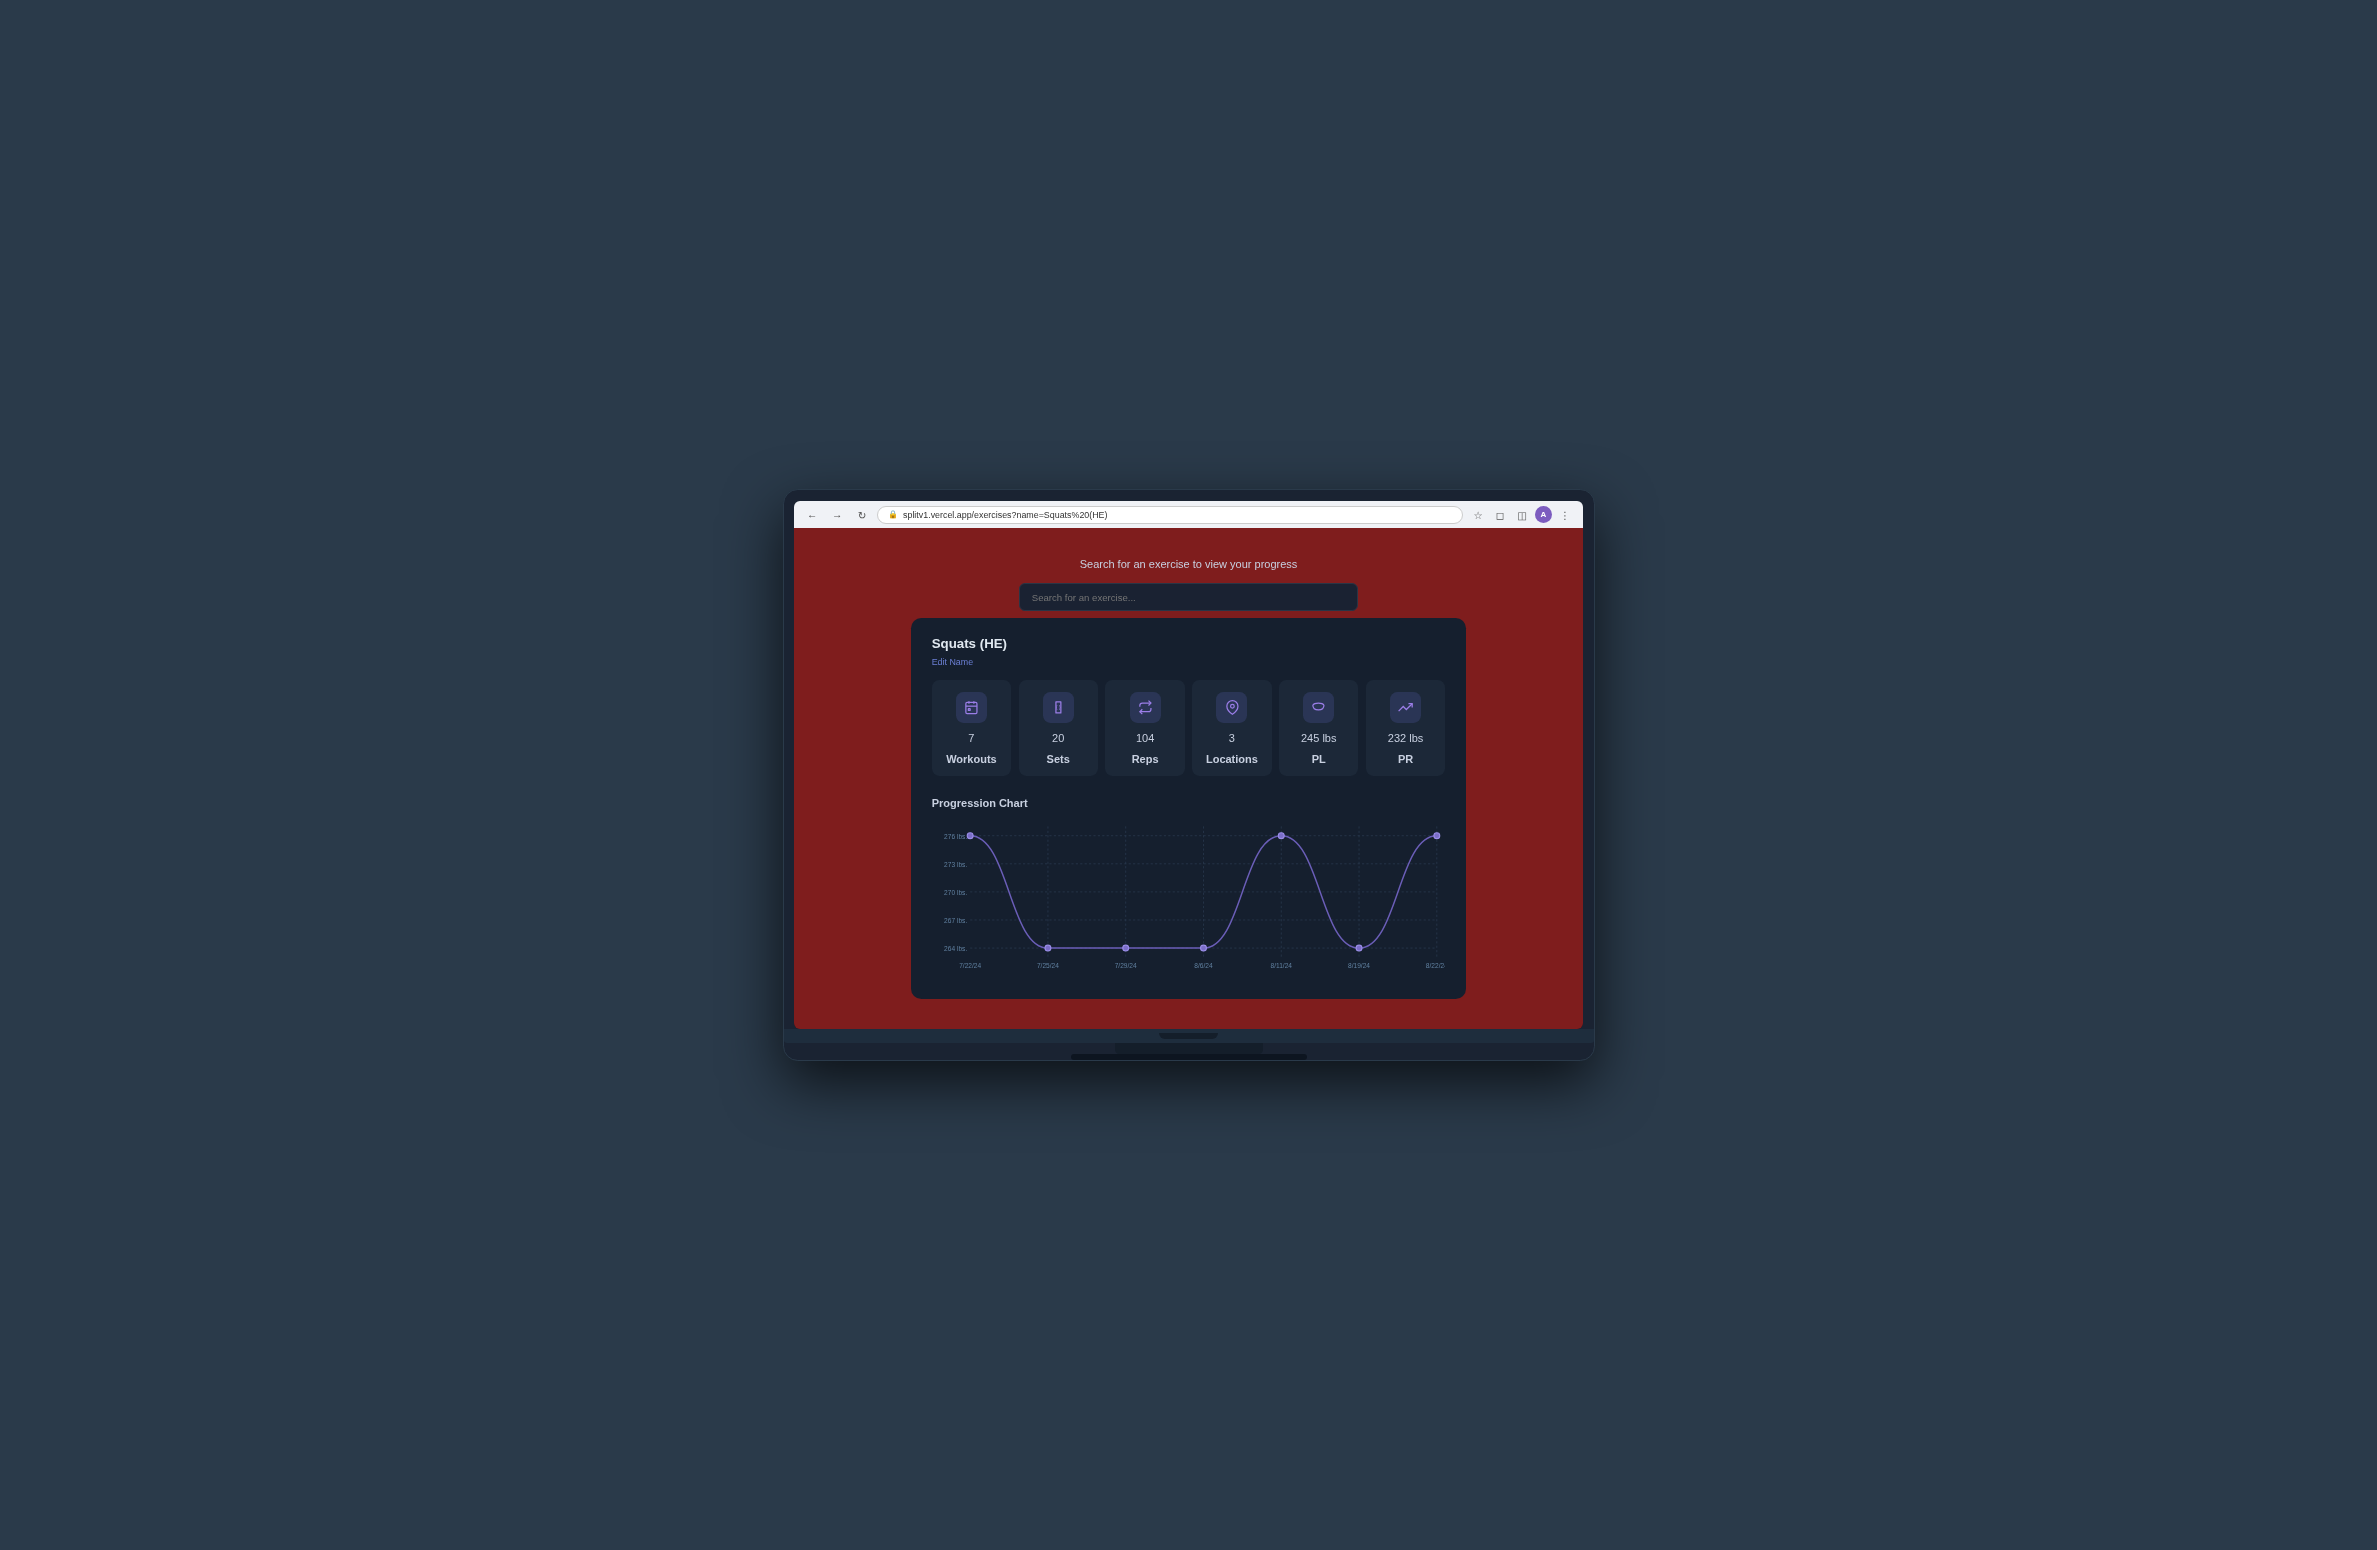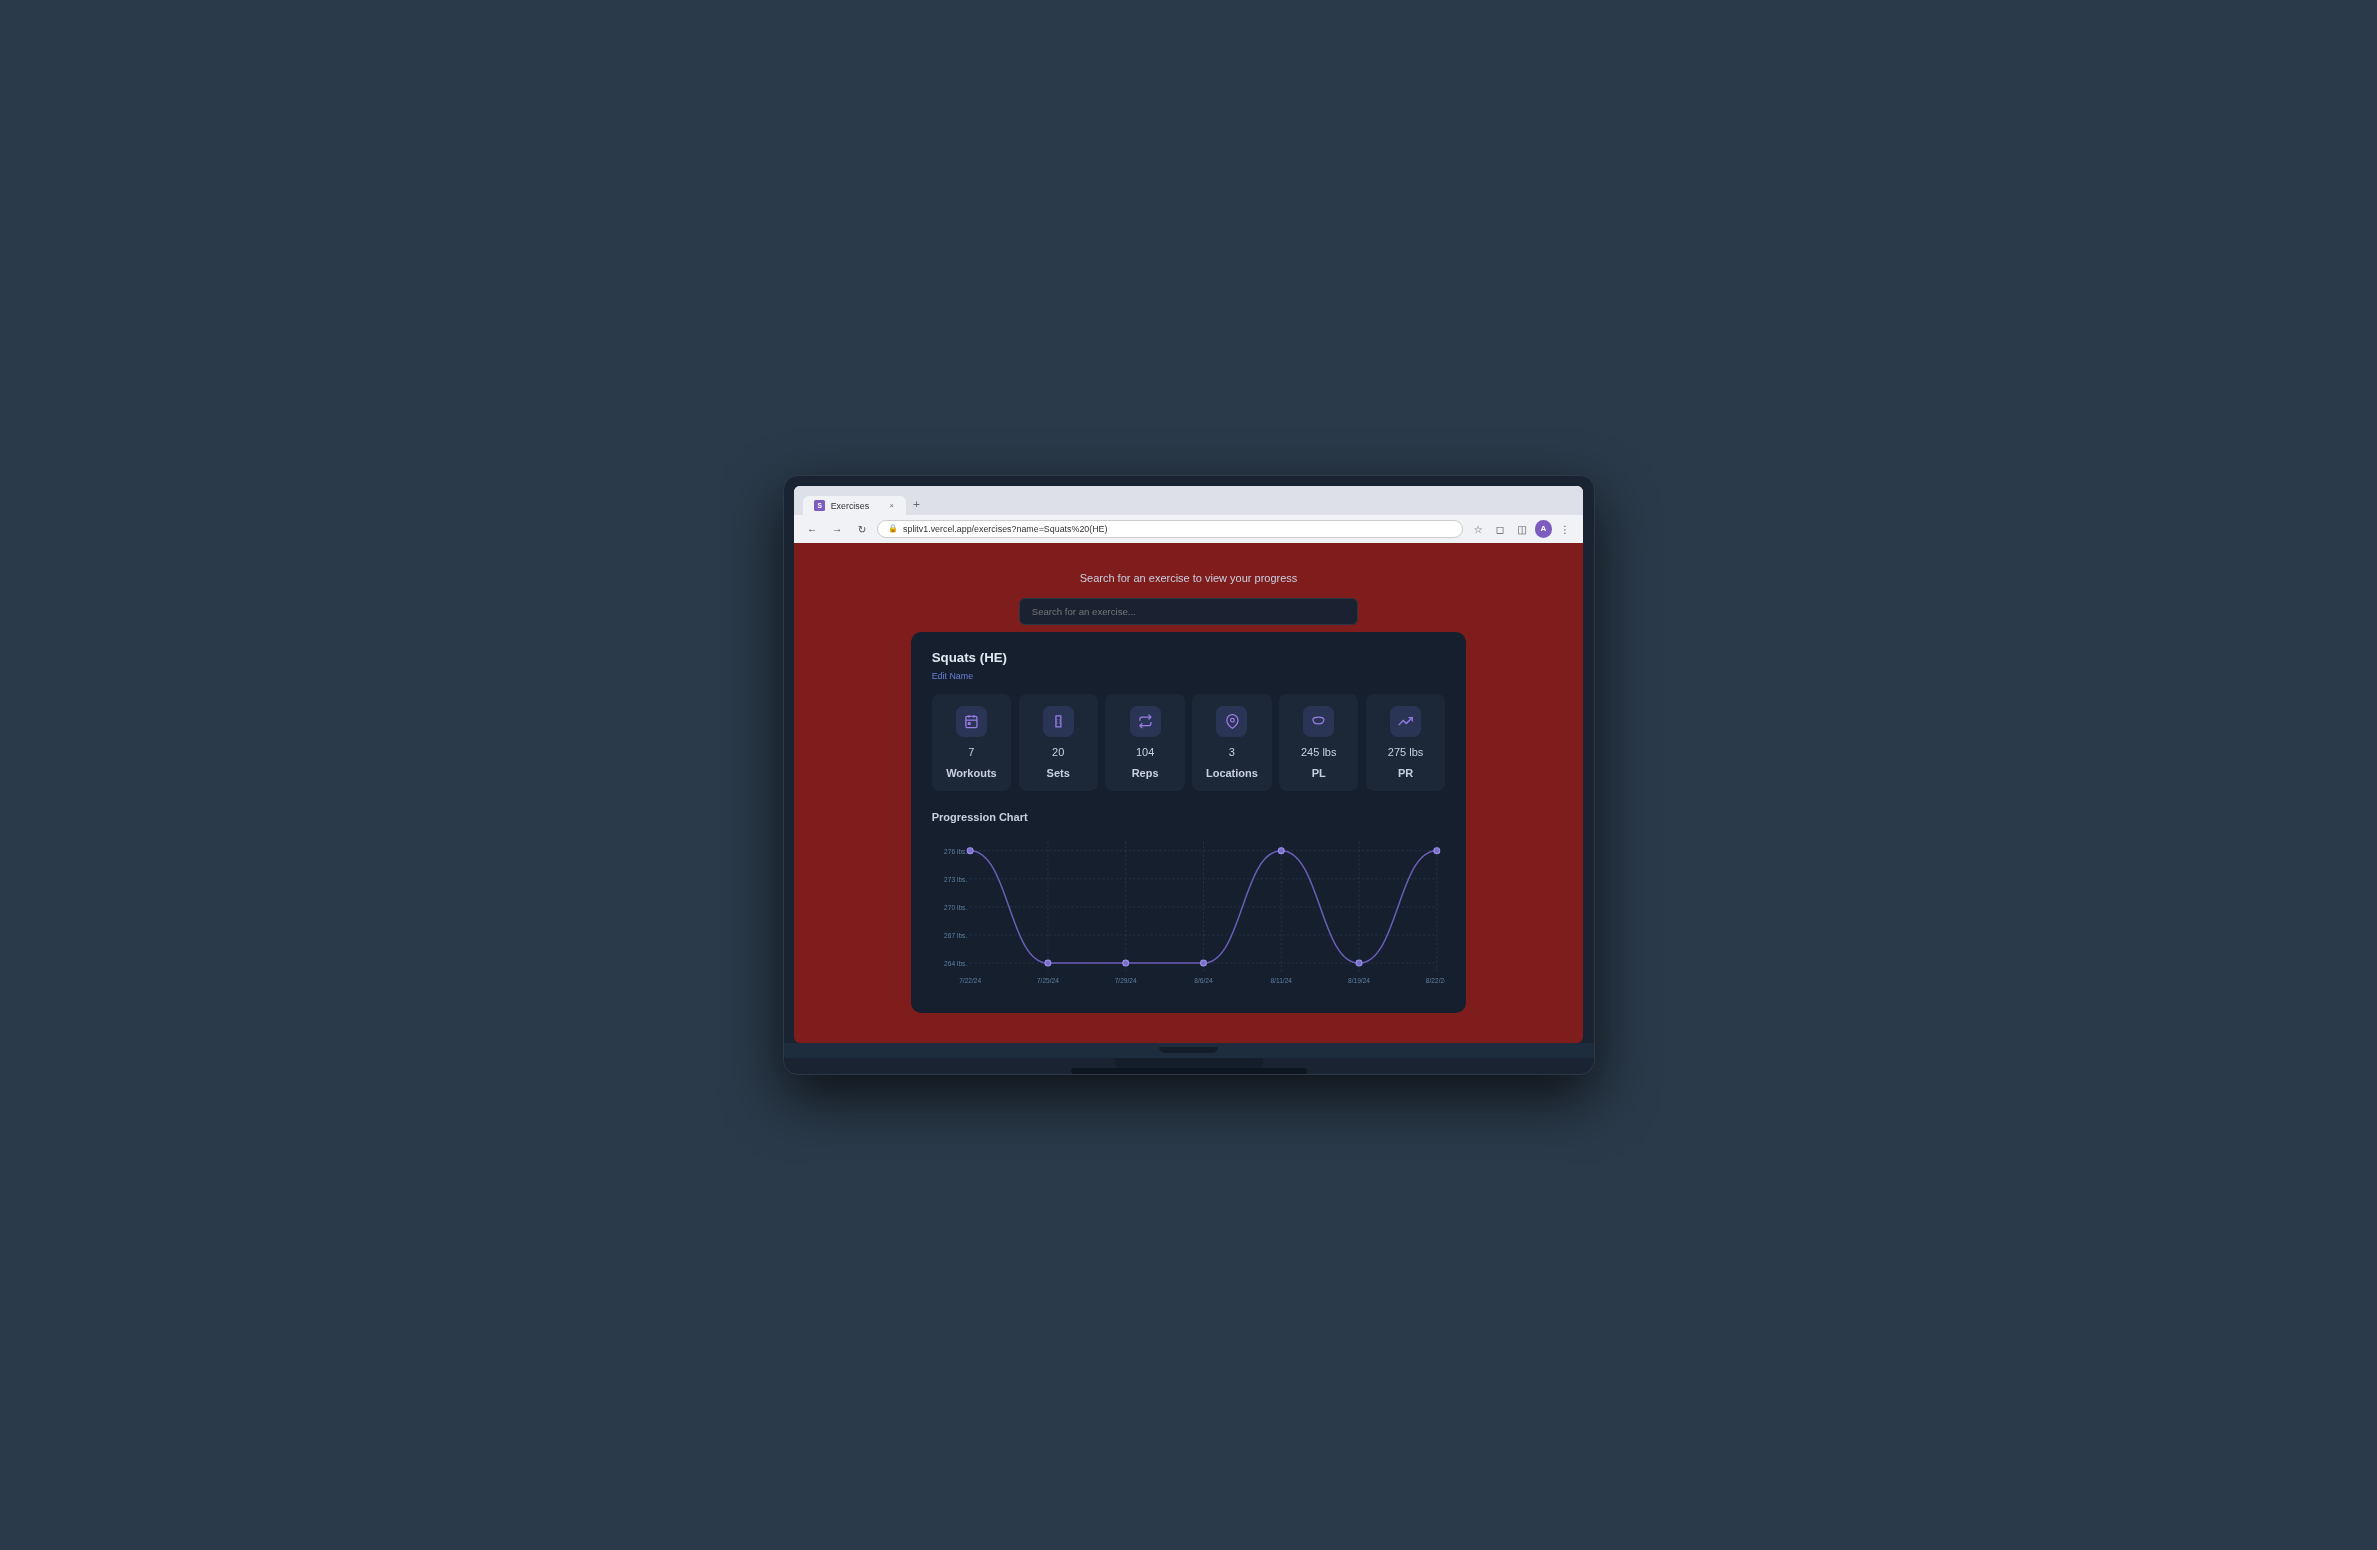--- a/index.html
+++ b/index.html
@@ -303,30 +303,20 @@
       border-radius: 3px;
     }
   </style>
 </head>
 <body>
 
 <div class="laptop-shell">
   <div class="laptop-screen">
 
     <div class="browser-chrome">
-      <div class="browser-topbar">
-        <div class="tab-area">
-          <div class="browser-tab">
-            <div class="tab-favicon">S</div>
-            <span>Exercises</span>
-            <span class="tab-close">×</span>
-          </div>
-          <div class="tab-new">+</div>
-        </div>
-      </div>
       <div class="browser-toolbar">
         <div class="nav-btn">←</div>
         <div class="nav-btn">→</div>
         <div class="nav-btn">↻</div>
         <div class="address-bar">
           <span class="address-icon">🔒</span>
           <span>splitv1.vercel.app/exercises?name=Squats%20(HE)</span>
         </div>
         <div class="toolbar-actions">
           <div class="toolbar-icon">☆</div>
@@ -405,21 +395,21 @@
               <div class="stat-number">245 lbs</div>
               <div class="stat-label">PL</div>
             </div>
             <div class="stat-card">
               <div class="stat-icon-wrap">
                 <svg width="14.8" height="14.8" viewBox="0 0 24 24" fill="none" stroke="#9b7ee8" stroke-width="2">
                   <polyline points="23 6 13.5 15.5 8.5 10.5 1 18"></polyline>
                   <polyline points="17 6 23 6 23 12"></polyline>
                 </svg>
               </div>
-              <div class="stat-number">275 lbs</div>
+              <div class="stat-number">232 lbs</div>
               <div class="stat-label">PR</div>
             </div>
           </div>
 
         
         <div class="chart-section">
           <div class="chart-title">Progression Chart</div>
           <div class="chart-container">
             <svg class="chart-svg" id="chart-svg" viewBox="0 0 700 220" preserveAspectRatio="none">
                 <line x1="52" x2="688" y1="22.714285714285708" y2="22.714285714285708" stroke="#2a3a50" stroke-dasharray="3,3" stroke-width="1"></line>

